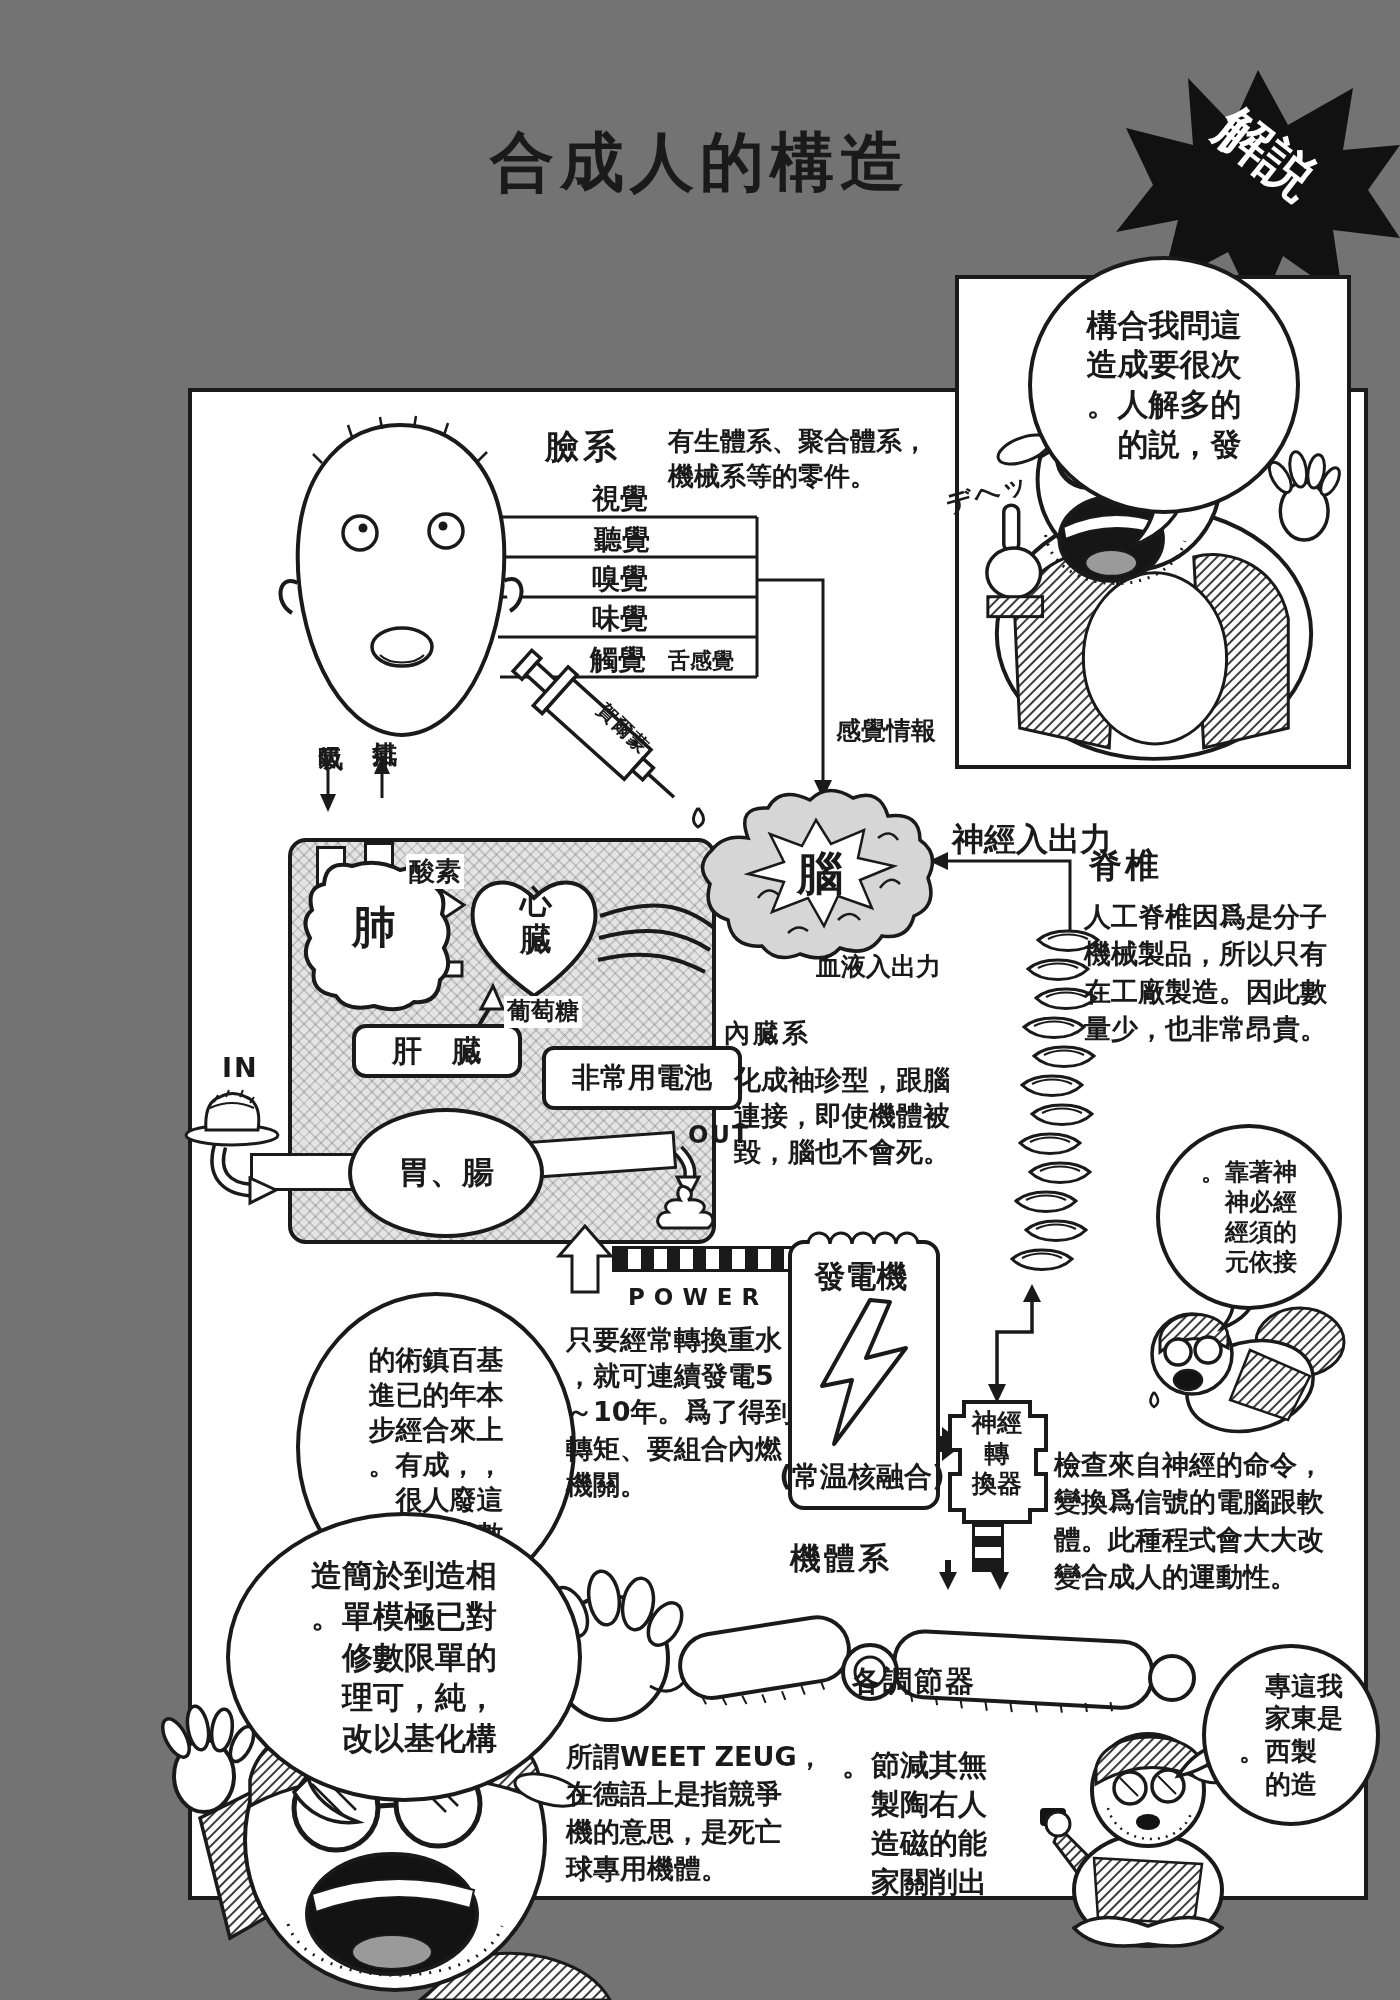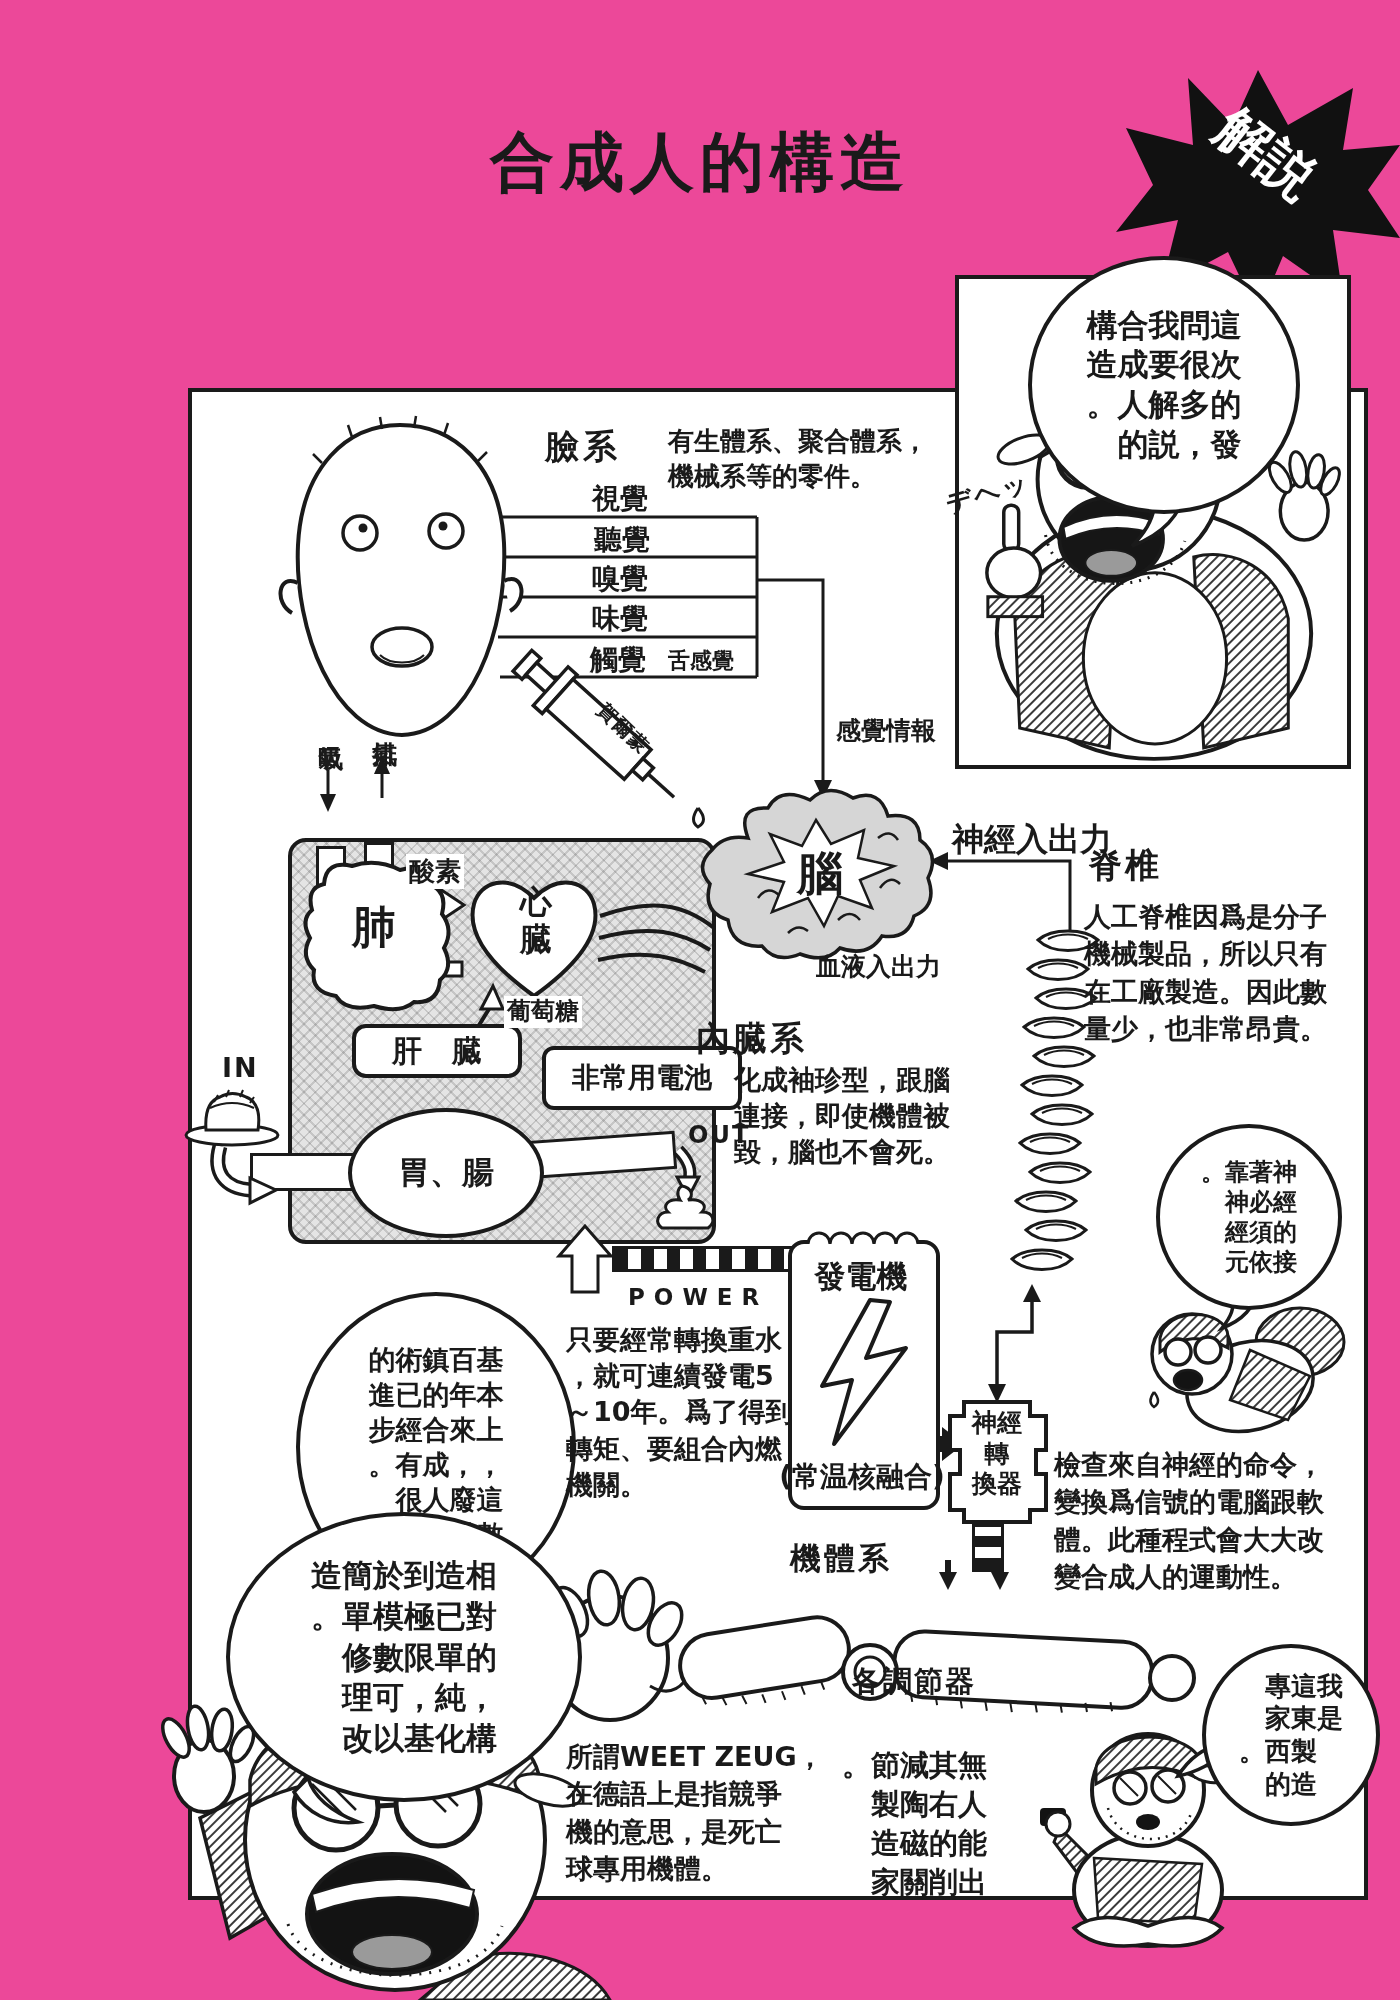--- a/index.html
+++ b/index.html
@@ -1,16 +1,16 @@
 <!DOCTYPE html>
 <html><head>
 <meta charset="utf-8">
 <style>
   html,body{margin:0;padding:0;background:#9a9a9a}
-  #page{position:relative;width:1400px;height:2000px;background:#ec4899;
+  #page{position:relative;width:1400px;height:2000px;background:#737373;
         font-family:"DejaVu Sans",sans-serif;color:#1a1a1a;overflow:hidden}
   .t{position:absolute;font-weight:bold;color:#1a1a1a;white-space:pre-line;line-height:1.33}
   .vert{writing-mode:vertical-rl;text-orientation:upright}
   .panel{position:absolute;border:4px solid #1a1a1a;background:#fff}
   .bubble{position:absolute;border:4px solid #1a1a1a;background:#fff;border-radius:50%;
           display:flex;align-items:center;justify-content:center;text-align:left}
   .box{position:absolute;border:4px solid #1a1a1a;background:#fff;
        display:flex;align-items:center;justify-content:center;font-weight:bold}
   .chip{background:#fff;padding:0 3px}
   .shade{position:absolute;border:4px solid #1a1a1a;border-radius:18px;background-color:#e4e4e4;
@@ -355,21 +355,21 @@
 臓</div>
   <div class="t chip" style="left:504px;top:996px;font-size:24px">葡萄糖</div>
   <div class="t" style="left:222px;top:1050px;font-size:27px;letter-spacing:2px">IN</div>
   <div class="t" style="left:688px;top:1120px;font-size:24px;letter-spacing:2px">OUT</div>
 
   <div class="t" style="left:836px;top:714px;font-size:25px">感覺情報</div>
   <div class="t" style="left:790px;top:843px;width:60px;text-align:center;font-size:46px">腦</div>
   <div class="t" style="left:952px;top:818px;font-size:32px">神經入出力</div>
   <div class="t" style="left:816px;top:950px;font-size:25px">血液入出力</div>
 
-  <div class="t" style="left:696px;top:1016px;font-size:34px;letter-spacing:3px">內臓系</div>
+  <div class="t" style="left:724px;top:1016px;font-size:26px;letter-spacing:3px">內臓系</div>
   <div class="t" style="left:734px;top:1062px;font-size:27px">化成袖珍型，跟腦
 連接，即使機體被
 毀，腦也不會死。</div>
 
   <div class="t" style="left:1088px;top:843px;font-size:34px;letter-spacing:3px">脊椎</div>
   <div class="t" style="left:1084px;top:898px;width:296px;font-size:27px;line-height:1.38">人工脊椎因爲是分子
 機械製品，所以只有
 在工廠製造。因此數
 量少，也非常昂貴。</div>
 

